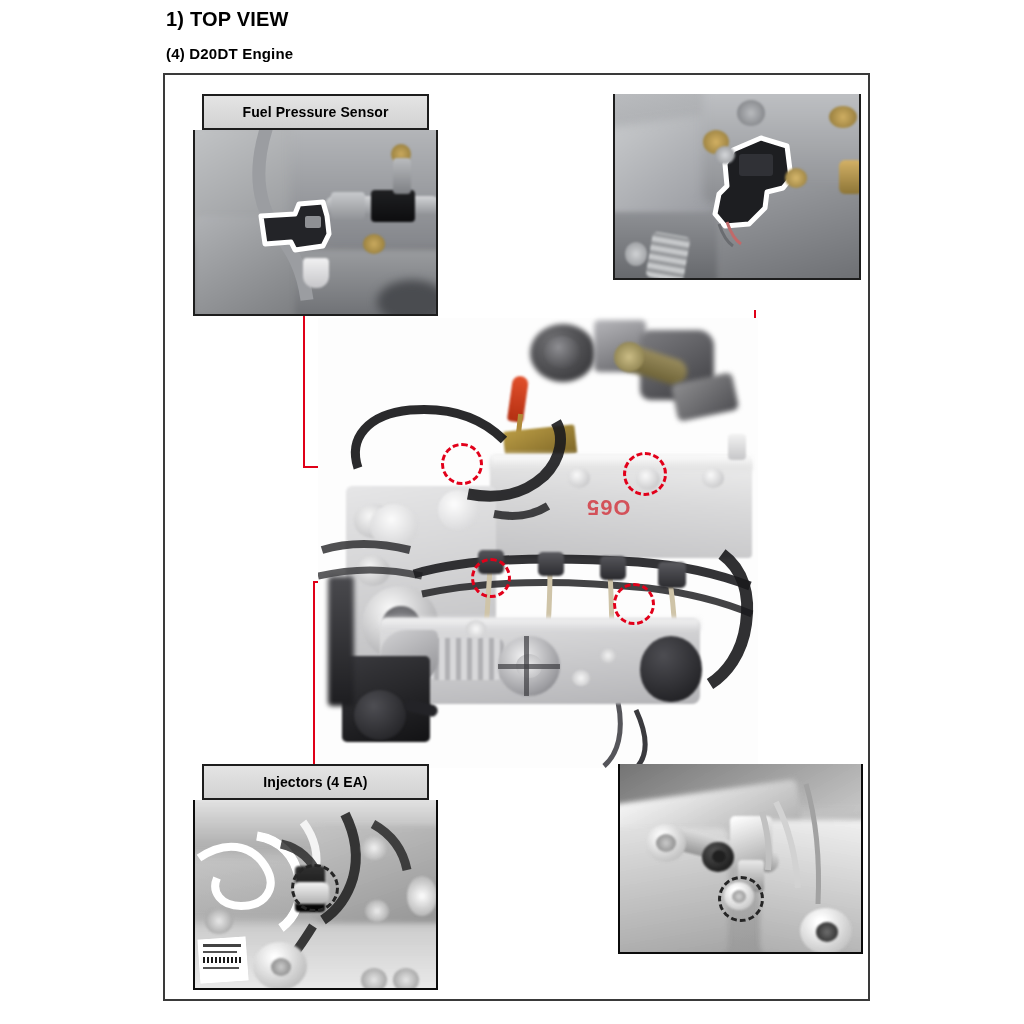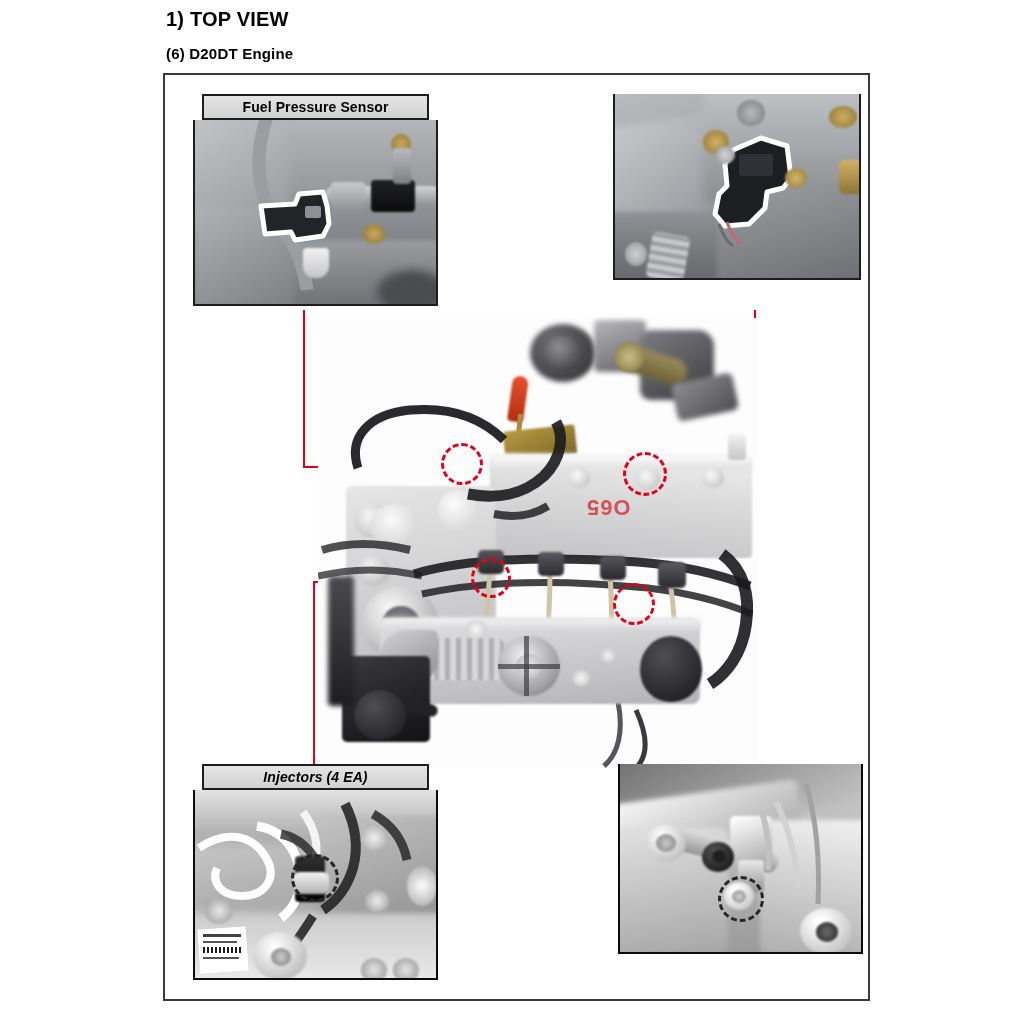--- a/index.html
+++ b/index.html
@@ -22,21 +22,21 @@
 
   
   .frame{
     position:absolute;left:163px;top:73px;width:707px;height:928px;
     border:2px solid #3a3a3a;background:#fff;box-sizing:border-box;
   }
 
   
   .panel{position:absolute;}
   .panel-hdr{
-    position:relative;height:26px;border:2px solid #1d1d1d;
+    position:relative;height:36px;border:2px solid #1d1d1d;
     background:linear-gradient(#e4e4e4,#d2d2d2);
     box-sizing:border-box;display:flex;align-items:center;justify-content:center;
   }
   .panel-hdr span{
     font-size:14px;font-weight:bold;color:#000;letter-spacing:.1px;white-space:nowrap;
   }
   .panel-img{
     position:relative;border:2px solid #1d1d1d;border-top:none;
     box-sizing:border-box;overflow:hidden;background:#9a9a9a;
   }
@@ -78,21 +78,21 @@
     font-family:"Liberation Sans", sans-serif;
     transform:rotate(180deg);letter-spacing:1px;opacity:.85;
   }
 </style>
 </head>
 <body>
 
 <div class="page">
 
   <div class="h-main">1) TOP VIEW</div>
-  <div class="h-sub">(6) D20DT Engine</div>
+  <div class="h-sub">(4) D20DT Engine</div>
 
   <div class="frame"></div>
 
   <div class="lead v" style="left:303px;top:310px;height:158px;"></div>
   <div class="lead h" style="left:303px;top:466px;width:147px;"></div>
   <div class="dot" style="left:446px;top:463px;"></div>
 
   <div class="lead v" style="left:754px;top:310px;height:168px;"></div>
   <div class="lead h" style="left:664px;top:476px;width:92px;"></div>
   <div class="dot" style="left:660px;top:473px;"></div>
@@ -255,21 +255,21 @@
         </svg>
         <div class="sh blur1" style="left:100px;top:52px;width:20px;height:18px;border-radius:50%;background:radial-gradient(circle,#d6d8da,#8a8c90);"></div>
         <div class="sh blur1" style="left:170px;top:74px;width:22px;height:20px;border-radius:50%;background:radial-gradient(circle,#d6b76c,#8e773a);"></div>
 
         <div class="sh blur1" style="left:34px;top:140px;width:38px;height:46px;background:repeating-linear-gradient(0deg,#c6c8ca 0 5px,#9a9c9f 5px 9px);border-radius:5px;transform:rotate(10deg);"></div>
         <div class="sh blur1" style="left:10px;top:148px;width:22px;height:24px;border-radius:50%;background:radial-gradient(circle,#d0d2d4,#8e9094);"></div>
       </div>
     </div>
   </div>
 
-  <div class="panel" style="left:193px;top:764px;width:245px;font-style:italic;">
+  <div class="panel" style="left:193px;top:764px;width:245px;">
     <div class="panel-hdr narrow">
       <span>Injectors (4 EA)</span>
     </div>
     <div class="panel-img gray" style="height:190px;">
       <div class="ph">
         <div class="sh" style="left:0;top:0;width:100%;height:100%;background:linear-gradient(170deg,#c9c9c9,#a2a2a2 55%,#8b8b8b);"></div>
         <div class="sh blur4" style="left:-10px;top:-8px;width:260px;height:62px;background:linear-gradient(#d6d6d6,#9e9e9e);"></div>
         <div class="sh blur4" style="left:-10px;top:122px;width:262px;height:76px;background:linear-gradient(#bcbcbc,#d8d8d8);"></div>
         <div class="sh blur2" style="left:120px;top:26px;width:130px;height:96px;background:linear-gradient(160deg,#b6b6b6,#8f8f8f);border-radius:8px;"></div>
 

